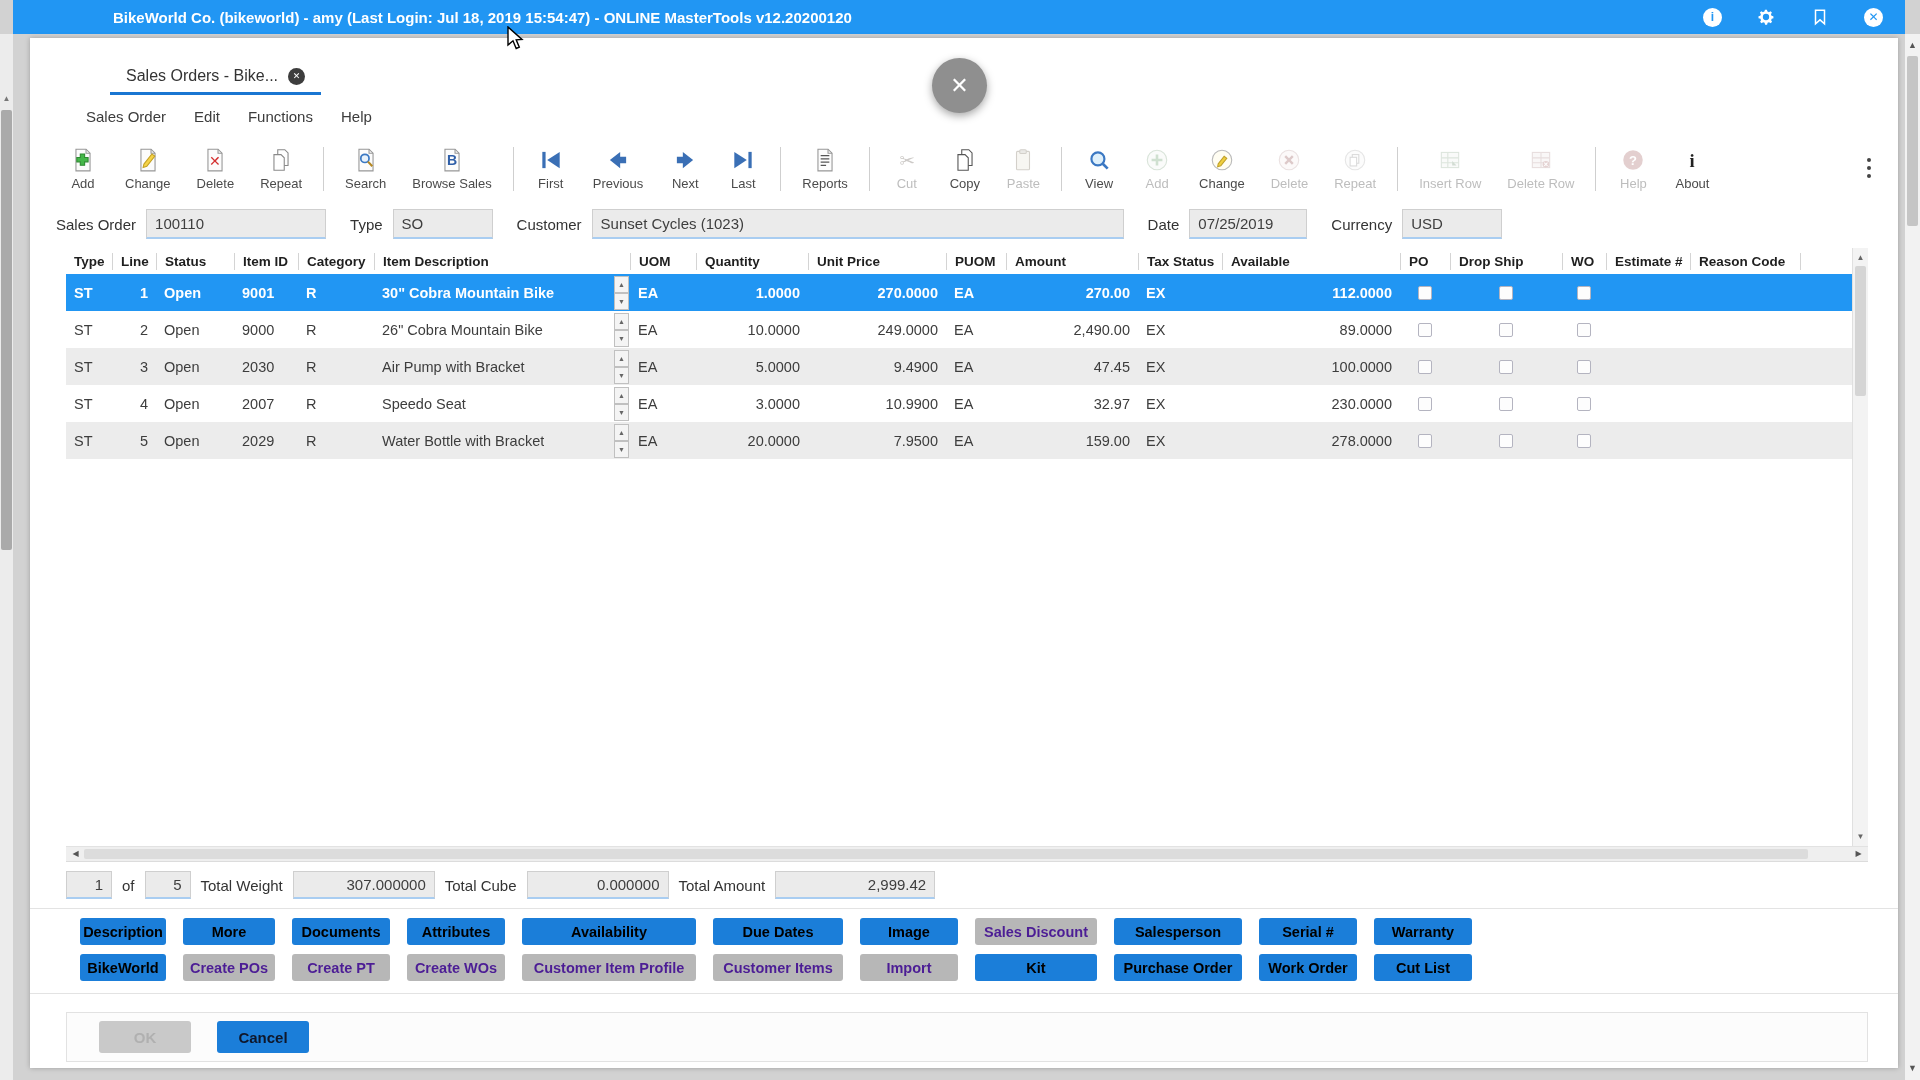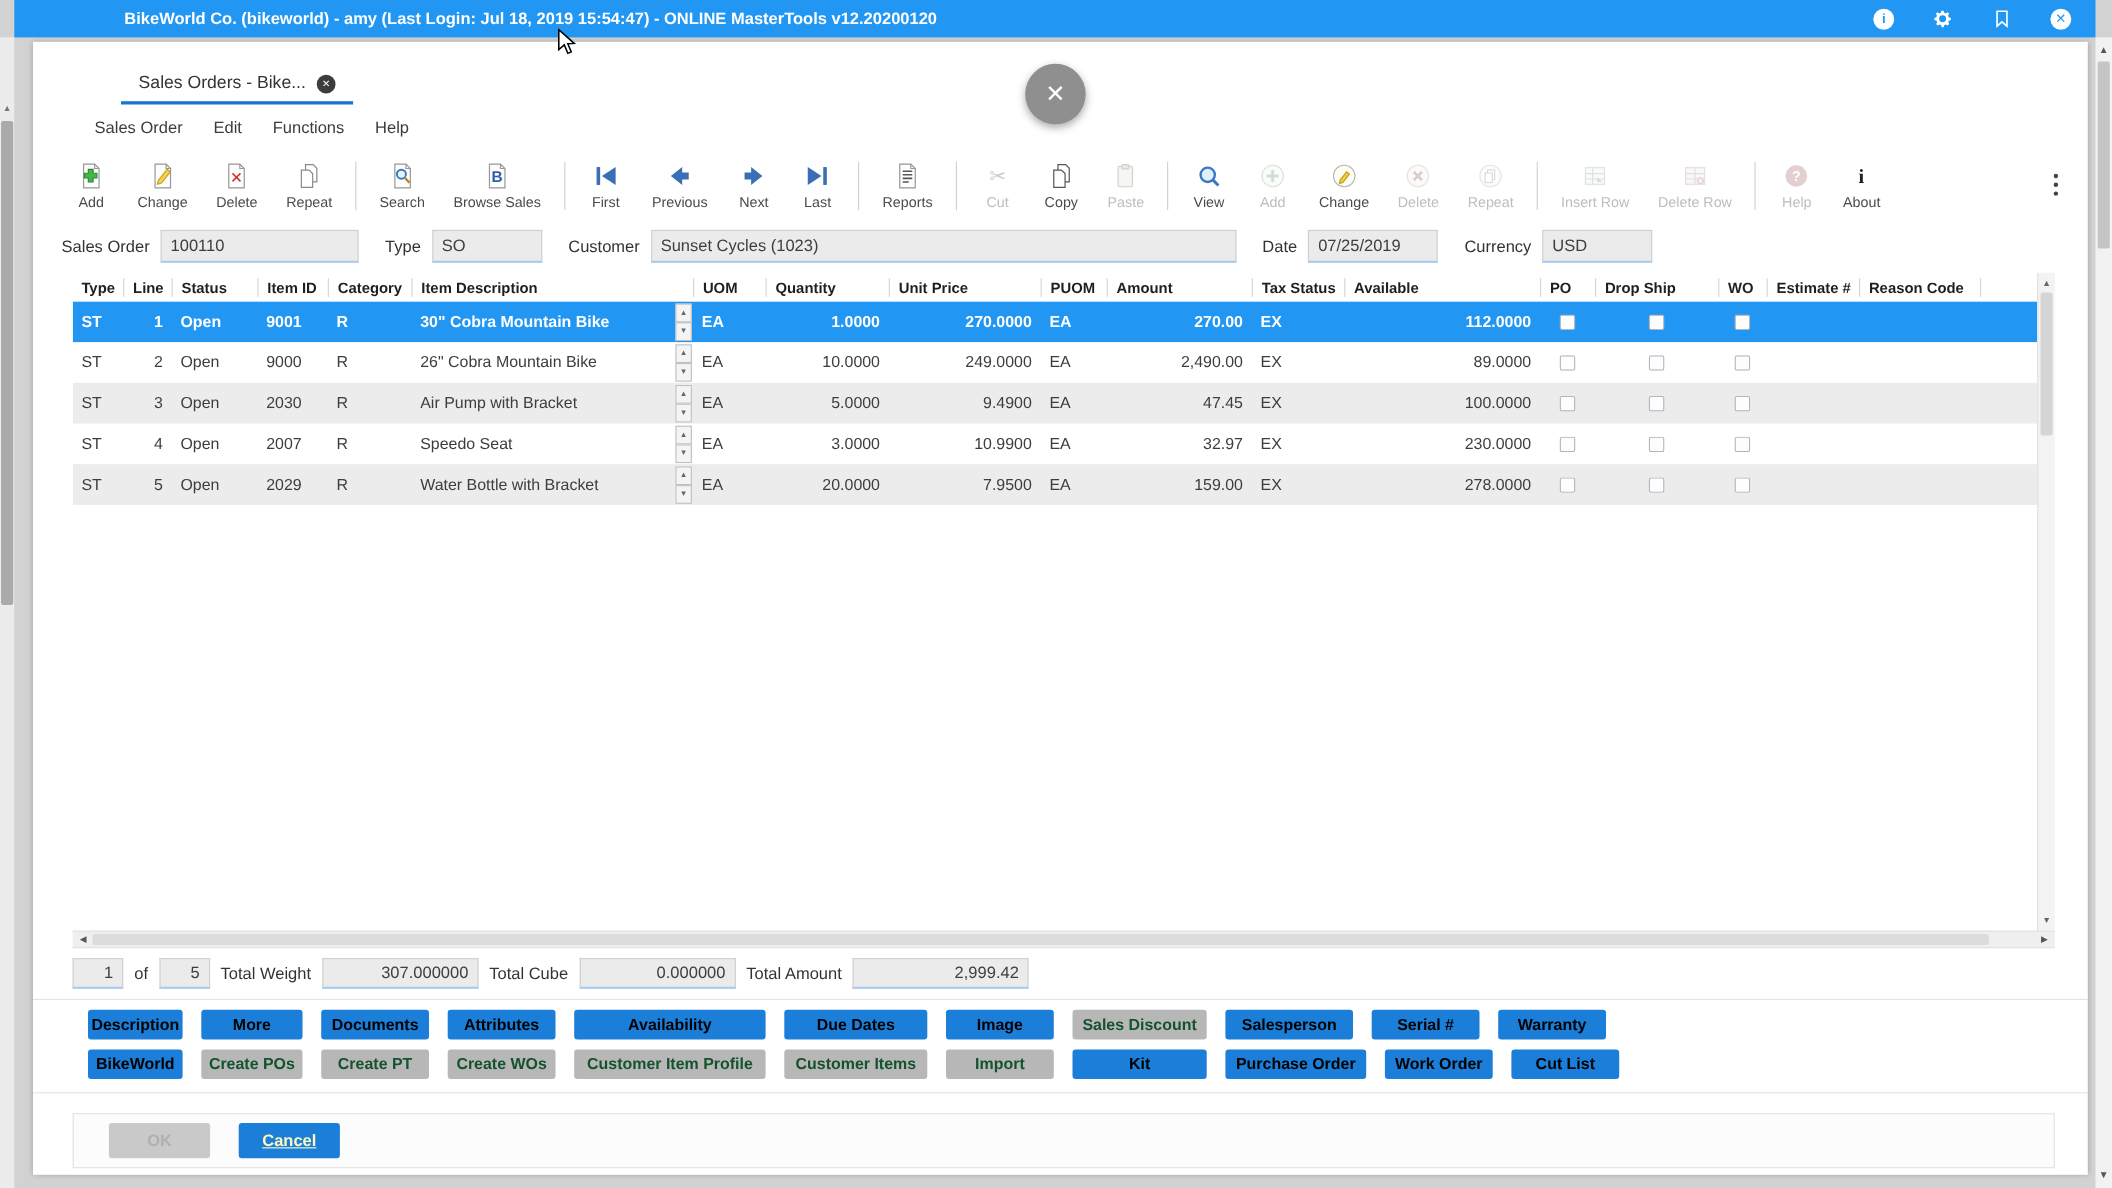--- a/index.html
+++ b/index.html
@@ -92,29 +92,29 @@
   .totals label{margin:0 10px;white-space:nowrap;}
   .tfield{height:28px;background:#ebebeb;border:1px solid #cfcfcf;border-bottom:2px solid #a9cdf1;
     padding:0 8px;font-size:15px;color:#3e3e3e;display:flex;align-items:center;justify-content:flex-end;}
 
   
   .actions{padding:9px 0 12px 50px;border-top:1px solid #e3e3e3;border-bottom:1px solid #e3e3e3;}
   .arow{display:flex;gap:17px;margin-bottom:9px;}
   .arow:last-child{margin-bottom:0;}
   .abtn{height:27px;border-radius:3px;background:#1b7ed9;color:#000000;font-size:14.5px;font-weight:600;
     display:flex;align-items:center;justify-content:center;cursor:pointer;border:none;white-space:nowrap;}
-  .abtn.dis{background:#b7b7b7;color:#14532d;cursor:default;}
+  .abtn.dis{background:#b7b7b7;color:#4c1d95;cursor:default;}
 
   
   .footer{margin:18px 30px 0 36px;background:#fcfcfc;border:1px solid #e2e2e2;height:50px;
     display:flex;align-items:center;gap:26px;padding-left:32px;}
   .fbtn{width:92px;height:32px;border-radius:3px;font-size:15px;font-weight:600;border:none;
     display:flex;align-items:center;justify-content:center;}
   .fbtn.ok{background:#c9c9c9;color:#b0b0b0;cursor:default;}
-  .fbtn.cancel{background:#1b7ed9;color:#fef9c3;cursor:pointer;text-decoration:underline;}
+  .fbtn.cancel{background:#1b7ed9;color:#0f172a;cursor:pointer;}
 
   
   .overlay-close{position:absolute;left:932px;top:58px;width:55px;height:55px;border-radius:50%;
     background:#8f8f8f;box-shadow:0 3px 8px rgba(0,0,0,.35);color:#fff;font-size:22px;font-weight:700;
     display:flex;align-items:center;justify-content:center;cursor:pointer;z-index:10;}
 
   
   .cursor{position:absolute;left:506px;top:26px;z-index:50;pointer-events:none;}
 </style>
 </head>
@@ -634,21 +634,21 @@
   <div class="actions" id="actions">
       <div class="arow">
         <button class="abtn" style="width: 86px;">Description</button>
         <button class="abtn" style="width: 92px;">More</button>
         <button class="abtn" style="width: 98px;">Documents</button>
         <button class="abtn" style="width: 98px;">Attributes</button>
         <button class="abtn" style="width: 174px;">Availability</button>
         <button class="abtn" style="width: 130px;">Due Dates</button>
         <button class="abtn" style="width: 98px;">Image</button>
         <button class="abtn dis" style="width: 122px;">Sales Discount</button>
-        <button class="abtn" style="width: 116px;">Salesperson</button>
+        <button class="abtn" style="width: 128px;">Salesperson</button>
         <button class="abtn" style="width: 98px;">Serial #</button>
         <button class="abtn" style="width: 98px;">Warranty</button>
       </div>
       <div class="arow">
         <button class="abtn" style="width: 86px;">BikeWorld</button>
         <button class="abtn dis" style="width: 92px;">Create POs</button>
         <button class="abtn dis" style="width: 98px;">Create PT</button>
         <button class="abtn dis" style="width: 98px;">Create WOs</button>
         <button class="abtn dis" style="width: 174px;">Customer Item Profile</button>
         <button class="abtn dis" style="width: 130px;">Customer Items</button>

